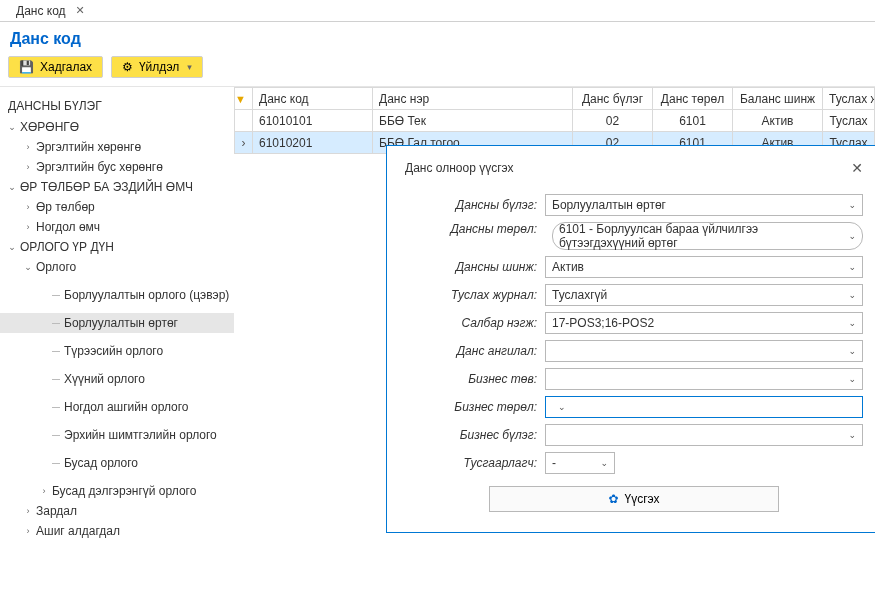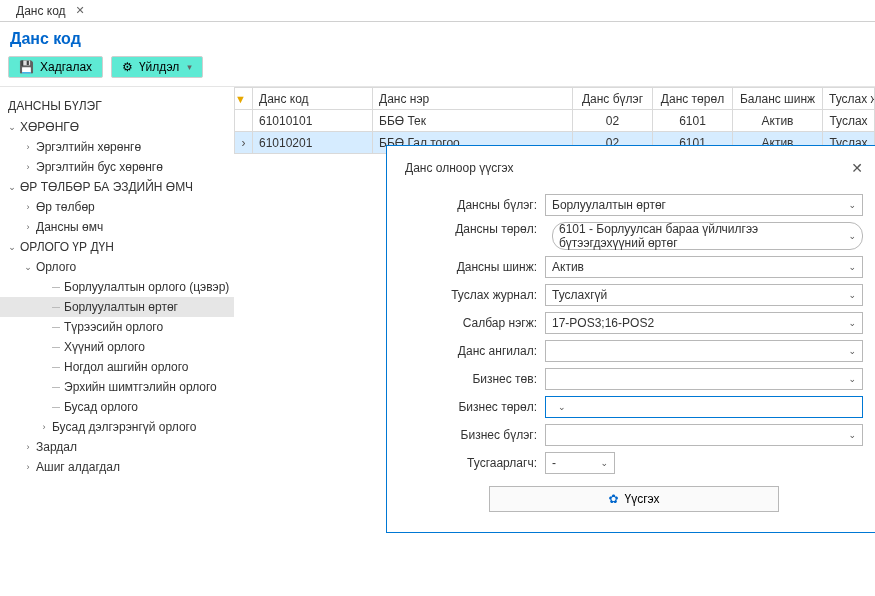--- a/index.html
+++ b/index.html
@@ -8,35 +8,35 @@
 
 .tabbar { height: 22px; display: flex; align-items: center; border-bottom: 1px solid #d0d0d0; padding-left: 6px; }
 .tab { display: flex; align-items: center; gap: 10px; padding: 0 10px; height: 22px; }
 .tab .close { color: #666; cursor: pointer; font-size: 11px; }
 
 
 .page-title { color: #0066cc; font-size: 16px; font-weight: 600; padding: 8px 10px 6px; }
 
 
 .toolbar { display: flex; gap: 8px; padding: 2px 8px 8px; border-bottom: 1px solid #e5e5e5; }
-.tb-btn { display: inline-flex; align-items: center; gap: 6px; border: 1px solid #cfcfcf; background: #5eead4; padding: 3px 10px; cursor: pointer; border-radius: 2px; }
+.tb-btn { display: inline-flex; align-items: center; gap: 6px; border: 1px solid #cfcfcf; background: #fde047; padding: 3px 10px; cursor: pointer; border-radius: 2px; }
 .chev { font-size: 9px; color: #666; margin-left: 2px; }
 
 
 .main { display: flex; height: calc(596px - 22px - 34px - 38px); }
 .sidebar { width: 234px; overflow: auto; padding-top: 8px; }
 .sidebar-title { padding: 4px 8px; color: #333; }
 .tree { list-style: none; }
 .tree li { white-space: nowrap; }
 .node { display: flex; align-items: center; height: 20px; padding-left: 6px; }
 .node .tw { width: 12px; display: inline-flex; justify-content: center; color: #666; font-size: 9px; cursor: pointer; }
 .node .lbl { padding-left: 2px; }
 .lvl1 { padding-left: 6px; }
 .lvl2 { padding-left: 22px; }
-.lvl3 { padding-left: 38px; }
+.lvl3 { padding-left: 38px; margin-top: 8px; }
 .leaf-dash::before { content: ""; display: inline-block; width: 8px; border-top: 1px solid #bbb; margin-right: 4px; vertical-align: middle; }
 .node.selected { background: #e6e6e6; }
 .node.selected .lbl { }
 
 .content { flex: 1; position: relative; overflow: hidden; }
 
 
 .grid { border-collapse: collapse; width: 100%; table-layout: fixed; }
 .grid th, .grid td { border: 1px solid #d9d9d9; padding: 3px 6px; text-align: left; height: 22px; overflow: hidden; white-space: nowrap; }
 .grid th { background: #fff; font-weight: normal; color: #333; position: relative; }
@@ -46,21 +46,21 @@
 .grid td.center, .grid th.center { text-align: center; }
 .filter-icon { color: #e6a700; font-size: 11px; }
 
 
 .dialog { position: absolute; left: 152px; top: 58px; width: 496px; border: 1px solid #0078d4; background: #fff; padding: 14px 18px 20px; }
 .dialog-head { display: flex; justify-content: space-between; align-items: center; margin-bottom: 18px; }
 .dialog-title { color: #333; }
 .dialog-close { color: #555; cursor: pointer; font-size: 14px; }
 .form-row { display: flex; align-items: center; margin-bottom: 6px; }
 .form-row.tall { align-items: flex-start; gap: 7px; }
-.form-label { width: 140px; text-align: right; padding-right: 8px; color: #333; }
+.form-label { width: 140px; text-align: right; padding-right: 8px; color: #333; font-style: italic; }
 .combo { flex: 1; border: 1px solid #b8b8b8; height: 22px; display: flex; align-items: center; padding: 0 6px; position: relative; background: #fff; }
 .combo .val { flex: 1; white-space: pre-line; line-height: 14px; }
 .combo.multi { height: 28px; border-radius: 13px; }
 .combo .dd { color: #555; font-size: 9px; margin-left: 6px; }
 .combo.short { flex: 0 0 70px; }
 .combo.focused { border-color: #0078d4; }
 .create-row { display: flex; justify-content: center; margin-top: 12px; }
 .create-btn { width: 290px; border: 1px solid #b8b8b8; background: #fafafa; padding: 5px 0; display: flex; align-items: center; justify-content: center; gap: 6px; cursor: pointer; }
 .gear-blue { color: #0066cc; }
 
@@ -122,21 +122,21 @@
         </li>
       <li>
           <div class="node lvl2">
             <span class="tw">›</span>
             <span class="lbl">Өр төлбөр</span>
           </div>
         </li>
       <li>
           <div class="node lvl2">
             <span class="tw">›</span>
-            <span class="lbl">Дансны өмч</span>
+            <span class="lbl">Ногдол өмч</span>
           </div>
         </li>
       <li>
           <div class="node lvl1">
             <span class="tw">⌄</span>
             <span class="lbl">ОРЛОГО ҮР ДҮН</span>
           </div>
         </li>
       <li>
           <div class="node lvl2">

